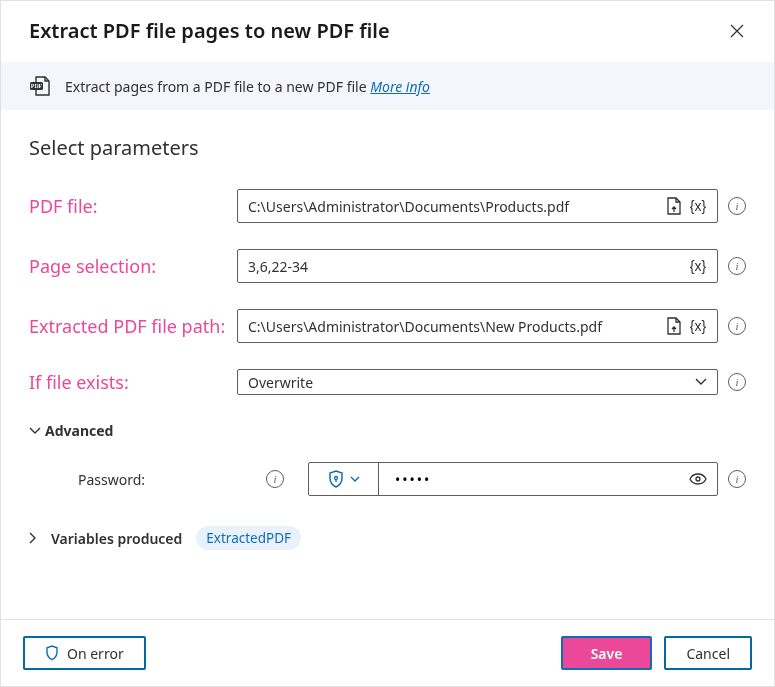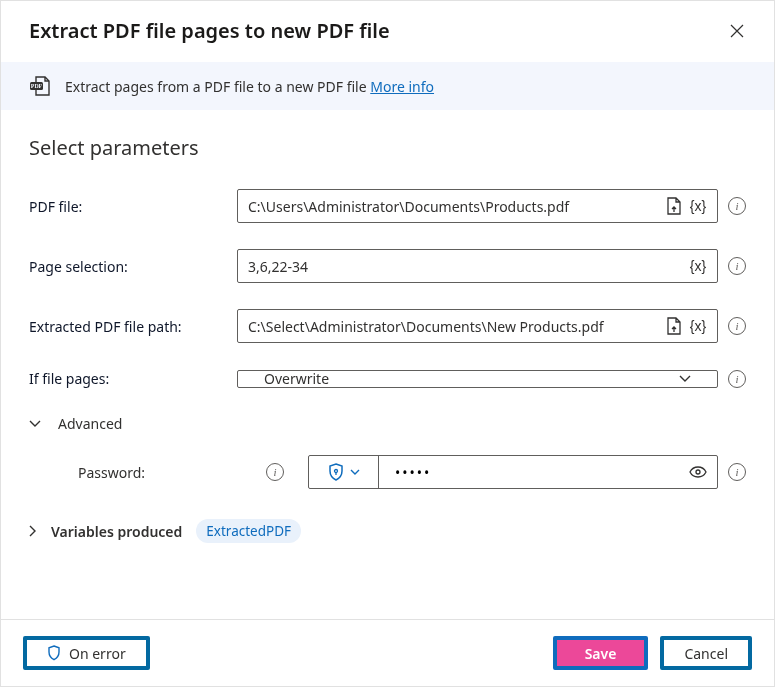--- a/index.html
+++ b/index.html
@@ -41,42 +41,42 @@
   }
   .info-banner {
     background: #f3f6fd;
     padding: 14px 28px;
     display: flex;
     align-items: center;
     gap: 14px;
     font-size: 14px;
     color: #323130;
   }
-  .info-banner a { color: #0f6cbd; text-decoration: underline; cursor: pointer; }
+  .info-banner a { color: #0f6cbd; text-decoration: underline; cursor: pointer; font-style: italic; }
   .body {
     flex: 1;
     padding: 24px 28px 12px 28px;
     overflow: auto;
   }
   .section-title {
     font-size: 20px;
     font-weight: 400;
     color: #323130;
     margin-bottom: 28px;
   }
   .form-row {
     display: flex;
     align-items: center;
     margin-bottom: 26px;
   }
   .form-label {
     width: 208px;
     flex-shrink: 0;
-    font-size: 14px;
-    color: #0f172a;
+    font-size: 18px;
+    color: #ec4899;
   }
   .input-wrap {
     flex: 1;
     display: flex;
     align-items: center;
     gap: 10px;
   }
   .textbox {
     flex: 1;
     height: 34px;
@@ -120,36 +120,36 @@
     display: flex; align-items: center; justify-content: center;
     font-size: 11px;
     font-style: italic;
     font-family: Georgia, serif;
     color: #605e5c;
     cursor: pointer;
     flex-shrink: 0;
   }
   .select {
     flex: 1;
-    height: 18px;
+    height: 26px;
     border: 1px solid #605e5c;
     border-radius: 2px;
     display: flex;
     align-items: center;
     justify-content: space-between;
-    padding: 0 26px;
+    padding: 0 10px;
     background: #fff;
     cursor: pointer;
   }
   .collapse-header {
     display: flex;
     align-items: center;
-    gap: 17px;
-    font-size: 14px;
-    font-weight: 400;
+    gap: 4px;
+    font-size: 14px;
+    font-weight: 700;
     color: #323130;
     cursor: pointer;
     margin-bottom: 22px;
   }
   .pw-row { margin-left: 20px; margin-bottom: 30px; }
   .pw-label {
     width: 188px;
     flex-shrink: 0;
     display: flex;
     align-items: center;
@@ -214,21 +214,21 @@
     height: 34px;
     padding: 0 20px;
     border-radius: 2px;
     font-size: 14px;
     font-family: inherit;
     cursor: pointer;
     display: inline-flex;
     align-items: center;
     gap: 8px;
     background: #fff;
-    border: 4px solid #0369a1;
+    border: 2px solid #0369a1;
     color: #323130;
   }
   .btn.primary {
     background: #ec4899;
     border-color: #0f6cbd;
     color: #fff;
     font-weight: 600;
     padding: 0 28px;
   }
   .footer-right { display: flex; gap: 12px; }
@@ -290,35 +290,35 @@
           <span class="var-token">{x}</span>
         </div>
         <span class="info-circle">i</span>
       </div>
     </div>
 
     <div class="form-row">
       <div class="form-label">Extracted PDF file path:</div>
       <div class="input-wrap">
         <div class="textbox">
-          <span class="value">C:\Select\Administrator\Documents\New Products.pdf</span>
+          <span class="value">C:\Users\Administrator\Documents\New Products.pdf</span>
           <span class="ib">
             <svg width="16" height="18" viewBox="0 0 16 18">
                 <path d="M2 1 h8 l4 4 v12 h-12 z M10 1 v4 h4" fill="none" stroke="#323130" stroke-width="1.3"></path>
                 <path d="M8 15 v-5 M6 12 l2 -2 l2 2" fill="none" stroke="#323130" stroke-width="1.3"></path>
               </svg>
           </span>
           <span class="var-token">{x}</span>
         </div>
         <span class="info-circle">i</span>
       </div>
     </div>
 
     <div class="form-row">
-      <div class="form-label">If file pages:</div>
+      <div class="form-label">If file exists:</div>
       <div class="input-wrap">
         <div class="select">
           <span>Overwrite</span>
           <svg width="12" height="8" viewBox="0 0 12 8">
               <path d="M1 1 L6 6 L11 1" fill="none" stroke="#323130" stroke-width="1.4"></path>
             </svg>
         </div>
         <span class="info-circle">i</span>
       </div>
     </div>

